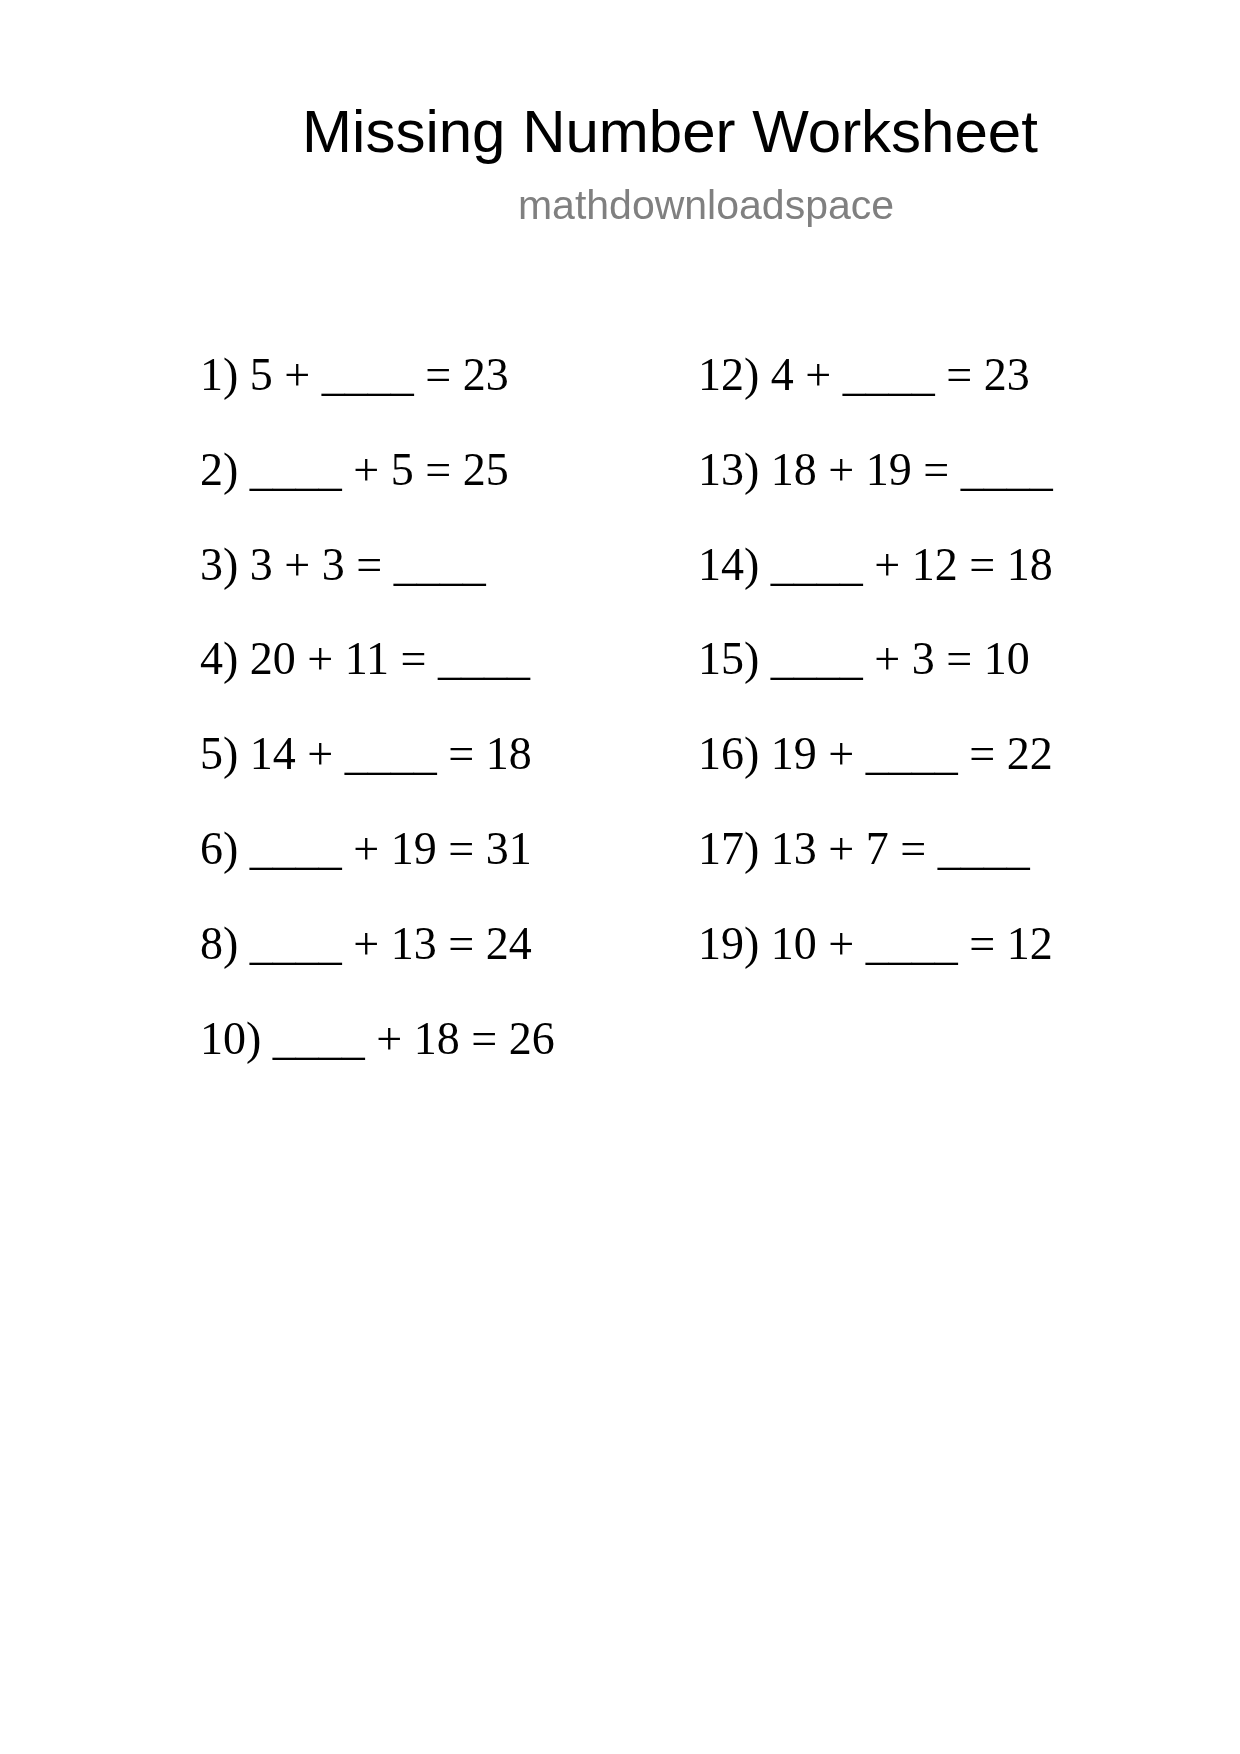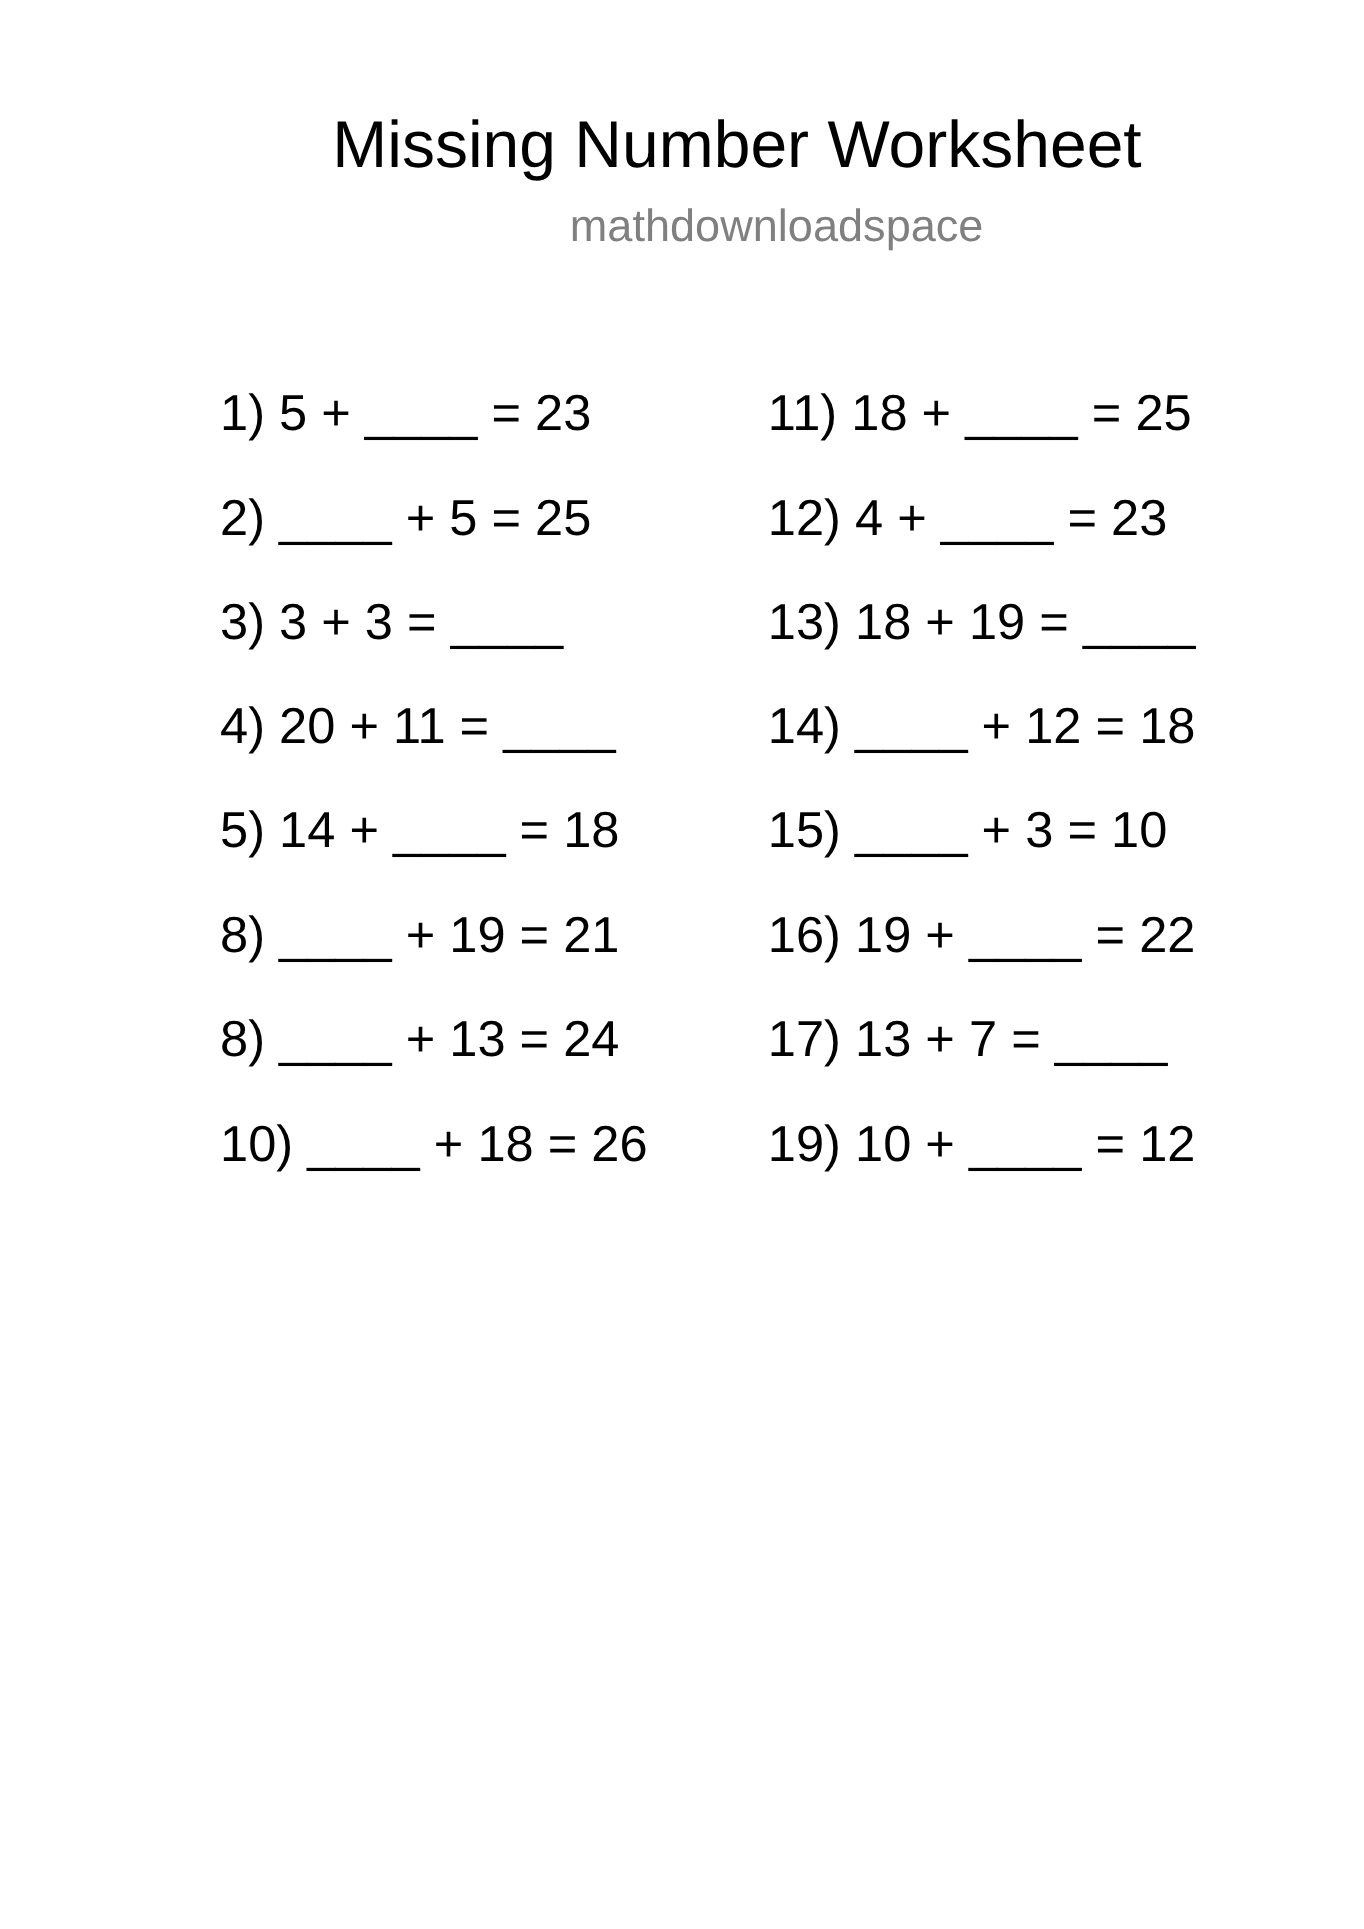--- a/index.html
+++ b/index.html
@@ -40,41 +40,41 @@
       position: absolute;
       top: 348px;
     }
     .col.left { left: 200px; }
     .col.right { left: 698px; }
     .problem {
       height: 94.8px;
       font-size: 46px;
       line-height: 54px;
       white-space: pre;
+      font-family: Liberation Serif, serif;
     }
   </style>
 </head>
 <body>
 
 <div class="title">Missing Number Worksheet</div>
 <div class="subtitle">mathdownloadspace</div>
 
 <div class="col left">
   <div class="problem">1) 5 + ____ = 23</div>
   <div class="problem">2) ____ + 5 = 25</div>
   <div class="problem">3) 3 + 3 = ____</div>
   <div class="problem">4) 20 + 11 = ____</div>
   <div class="problem">5) 14 + ____ = 18</div>
-  <div class="problem">8) ____ + 19 = 21</div>
+  <div class="problem">6) ____ + 19 = 31</div>
   <div class="problem">8) ____ + 13 = 24</div>
   <div class="problem">10) ____ + 18 = 26</div>
 </div>
 
 <div class="col right">
-  <div class="problem">11) 18 + ____ = 25</div>
   <div class="problem">12) 4 + ____ = 23</div>
   <div class="problem">13) 18 + 19 = ____</div>
   <div class="problem">14) ____ + 12 = 18</div>
   <div class="problem">15) ____ + 3 = 10</div>
   <div class="problem">16) 19 + ____ = 22</div>
   <div class="problem">17) 13 + 7 = ____</div>
   <div class="problem">19) 10 + ____ = 12</div>
 </div>
 
 </body></html>

